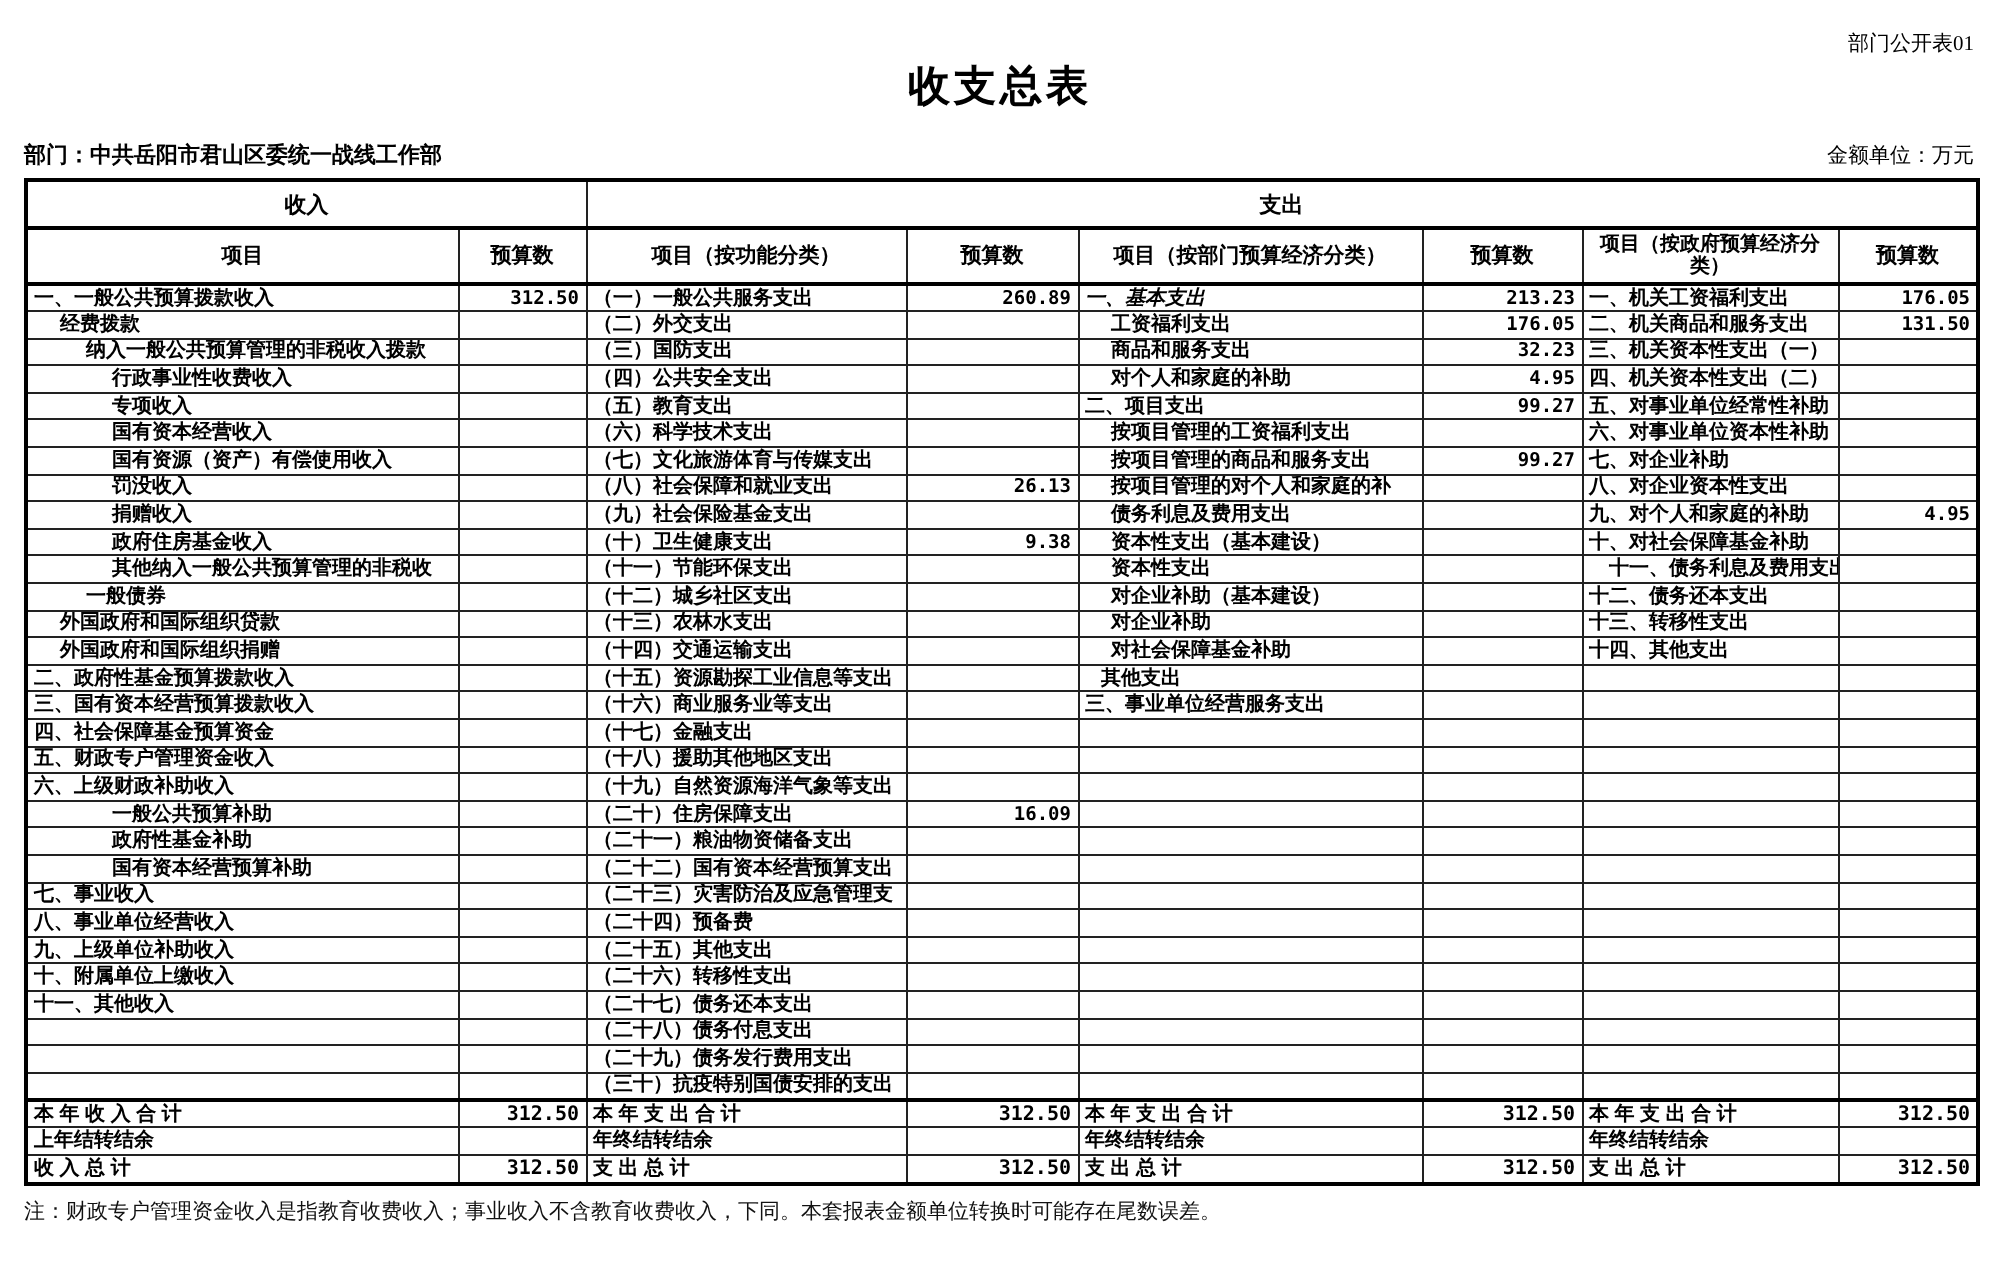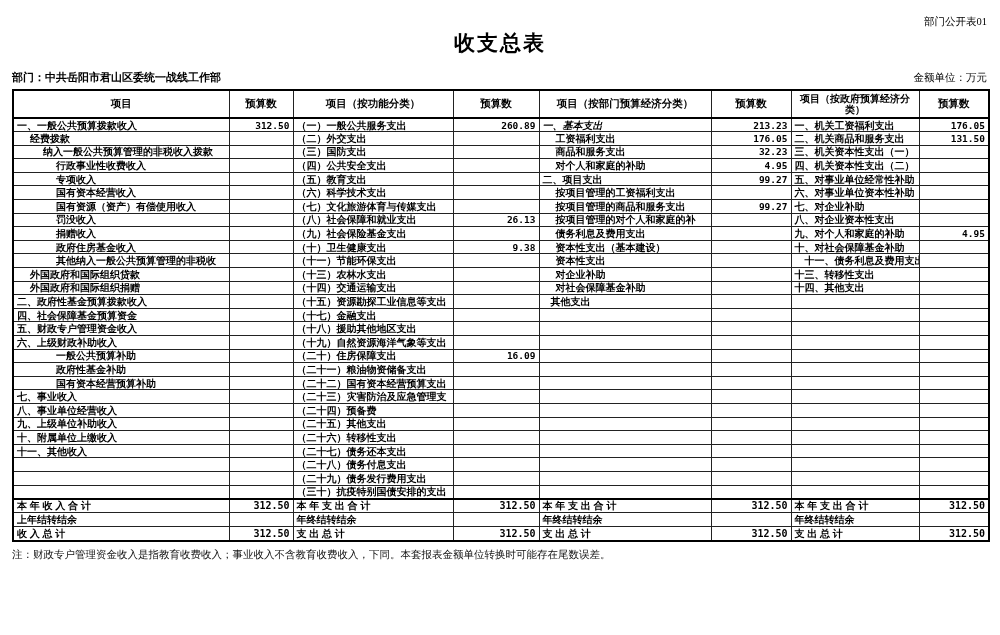--- a/index.html
+++ b/index.html
@@ -66,20 +66,24 @@
       <col style="width:216px">
         <col style="width:64px">
       <col style="width:160px">
         <col style="width:86px">
       <col style="width:172px">
         <col style="width:80px">
       <col style="width:128px">
         <col style="width:70px">
     </colgroup>
     <thead>
+      <tr class="group-row">
+        <th colspan="2">收入</th>
+        <th colspan="6">支出</th>
+      </tr>
       <tr class="col-row">
         <th>项目</th>
         <th>预算数</th>
         <th>项目（按功能分类）</th>
         <th>预算数</th>
         <th>项目（按部门预算经济分类）</th>
         <th>预算数</th>
         <th class="wrap">项目（按政府预算经济分类）</th>
         <th>预算数</th>
       </tr>
@@ -189,20 +193,30 @@
           <td class="item" style="padding-left: 42px;">其他纳入一般公共预算管理的非税收</td>
           <td class="val"></td>
           <td class="item" style="padding-left: 3px; margin-left: 12px;">（十一）节能环保支出</td>
           <td class="val"></td>
           <td class="item" style="padding-left: 16px;">资本性支出</td>
           <td class="val"></td>
           <td class="item" style="padding-left: 13px;">十一、债务利息及费用支出</td>
           <td class="val"></td>
         </tr>
         <tr class="data-row">
+          <td class="item" style="padding-left: 29px;">一般债券</td>
+          <td class="val"></td>
+          <td class="item" style="padding-left: 3px;">（十二）城乡社区支出</td>
+          <td class="val"></td>
+          <td class="item" style="padding-left: 16px;">对企业补助（基本建设）</td>
+          <td class="val"></td>
+          <td class="item" style="padding-left: 3px;">十二、债务还本支出</td>
+          <td class="val"></td>
+        </tr>
+        <tr class="data-row">
           <td class="item" style="padding-left: 16px;">外国政府和国际组织贷款</td>
           <td class="val"></td>
           <td class="item" style="padding-left: 3px;">（十三）农林水支出</td>
           <td class="val"></td>
           <td class="item" style="padding-left: 16px;">对企业补助</td>
           <td class="val"></td>
           <td class="item" style="padding-left: 3px;">十三、转移性支出</td>
           <td class="val"></td>
         </tr>
         <tr class="data-row">
@@ -214,20 +228,30 @@
           <td class="val"></td>
           <td class="item" style="padding-left: 3px;">十四、其他支出</td>
           <td class="val"></td>
         </tr>
         <tr class="data-row">
           <td class="item" style="padding-left: 3px;">二、政府性基金预算拨款收入</td>
           <td class="val"></td>
           <td class="item" style="padding-left: 3px;">（十五）资源勘探工业信息等支出</td>
           <td class="val"></td>
           <td class="item" style="padding-left: 11px;">其他支出</td>
+          <td class="val"></td>
+          <td class="item" style="padding-left: 3px;"></td>
+          <td class="val"></td>
+        </tr>
+        <tr class="data-row">
+          <td class="item" style="padding-left: 3px;">三、国有资本经营预算拨款收入</td>
+          <td class="val"></td>
+          <td class="item" style="padding-left: 3px;">（十六）商业服务业等支出</td>
+          <td class="val"></td>
+          <td class="item" style="padding-left: 3px;">三、事业单位经营服务支出</td>
           <td class="val"></td>
           <td class="item" style="padding-left: 3px;"></td>
           <td class="val"></td>
         </tr>
         <tr class="data-row">
           <td class="item" style="padding-left: 3px;">四、社会保障基金预算资金</td>
           <td class="val"></td>
           <td class="item" style="padding-left: 3px;">（十七）金融支出</td>
           <td class="val"></td>
           <td class="item" style="padding-left: 3px;"></td>

